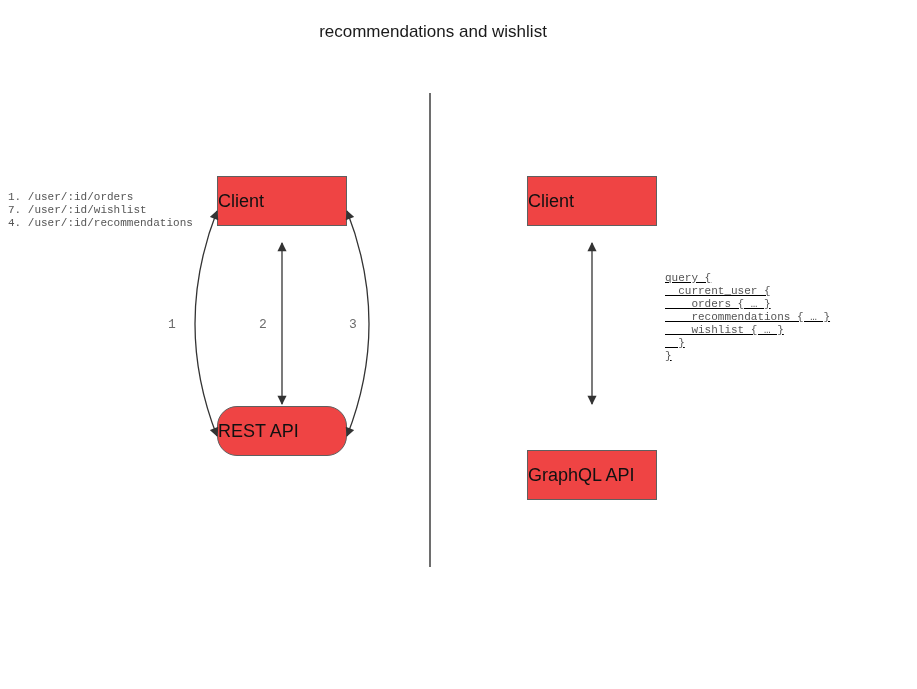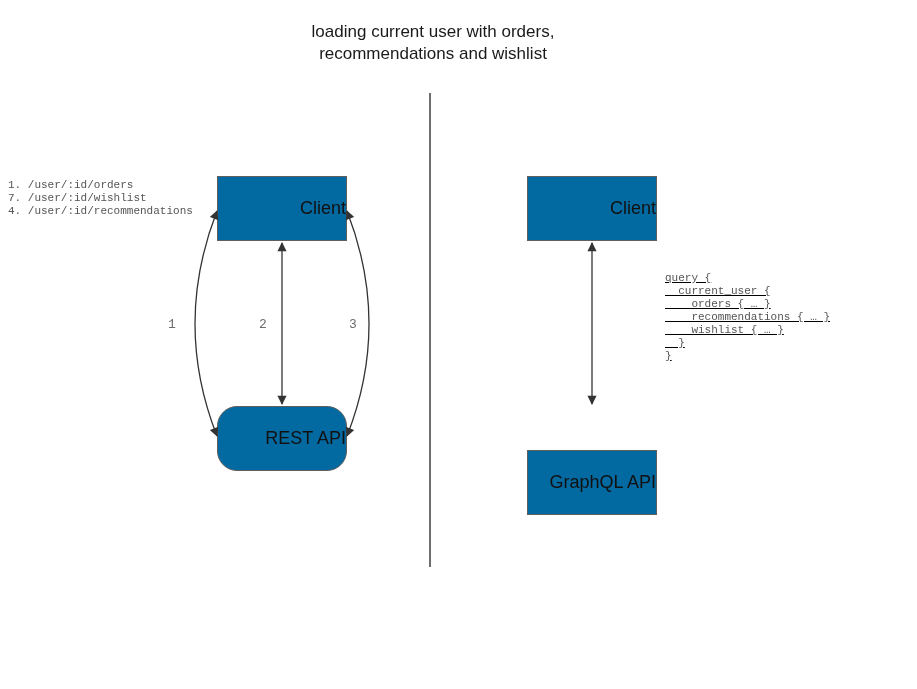--- a/index.html
+++ b/index.html
@@ -29,46 +29,46 @@
     position: absolute;
     left: 429px;
     top: 93px;
     width: 2px;
     height: 474px;
     background: #6e6e6e;
   }
   .node-box {
     position: absolute;
     width: 130px;
-    height: 65px;
+    height: 50px;
     box-sizing: border-box;
-    background: #0369a1;
+    background: #ef4444;
     border: 1.5px solid #5f5f5f;
     display: flex;
     align-items: center;
-    justify-content: flex-end;
+    justify-content: flex-start;
     font-size: 18px;
     color: #111111;
   }
   #rest-client   { left: 217px; top: 176px; }
   #rest-api      { left: 217px; top: 406px; border-radius: 20px; }
   #gql-client    { left: 527px; top: 176px; }
   #gql-api       { left: 527px; top: 406px; margin-top: 44px; }
 
   .mono {
     font-family: "Liberation Mono", monospace;
     font-size: 11px;
     line-height: 13px;
     color: #555555;
     white-space: pre;
   }
   .endpoint-list {
     position: absolute;
     left: 8px;
-    top: 179px;
+    top: 191px;
   }
   .query-block {
     position: absolute;
     left: 665px;
     top: 272px;
     line-height: 13.5px;
     text-decoration: underline;
   }
   .arrow-label {
     position: absolute;
@@ -88,21 +88,20 @@
     top: 0;
     pointer-events: none;
   }
 </style>
 </head>
 <body>
 
 <div id="canvas">
 
   <div class="title">
-    <div>loading current user with orders,</div>
     <div>recommendations and wishlist</div>
   </div>
 
   <div class="divider"></div>
 
   <div class="endpoint-list">
     <div class="mono">1. /user/:id/orders</div>
     <div class="mono">7. /user/:id/wishlist</div>
     <div class="mono">4. /user/:id/recommendations</div>
   </div>

